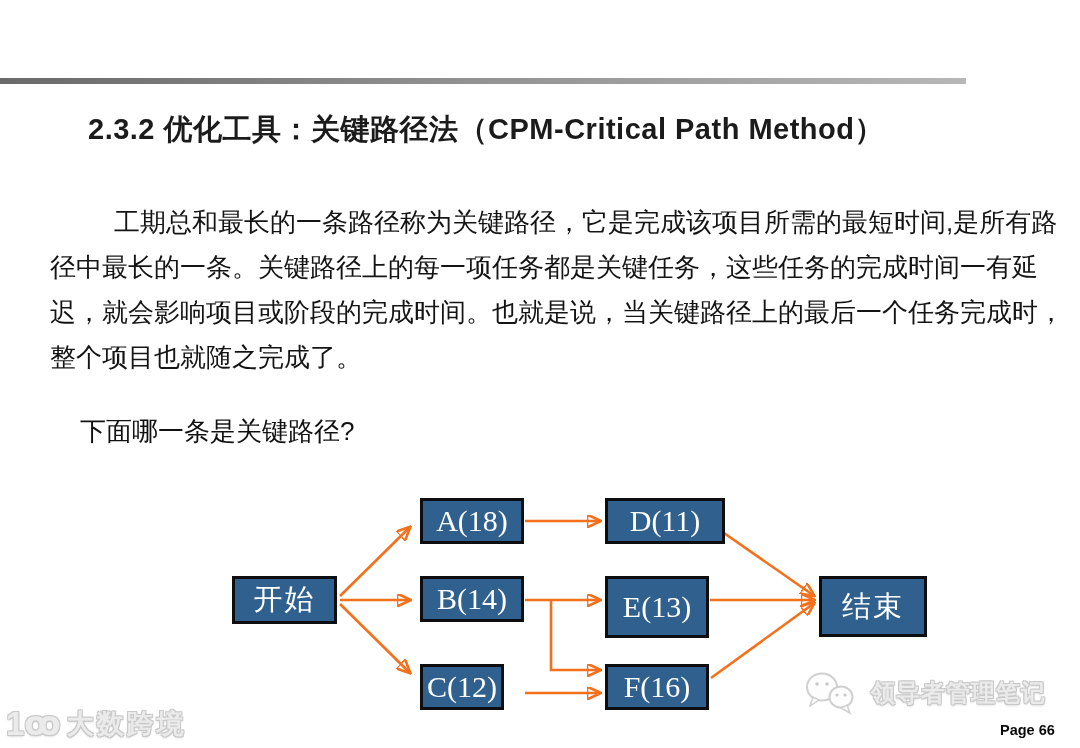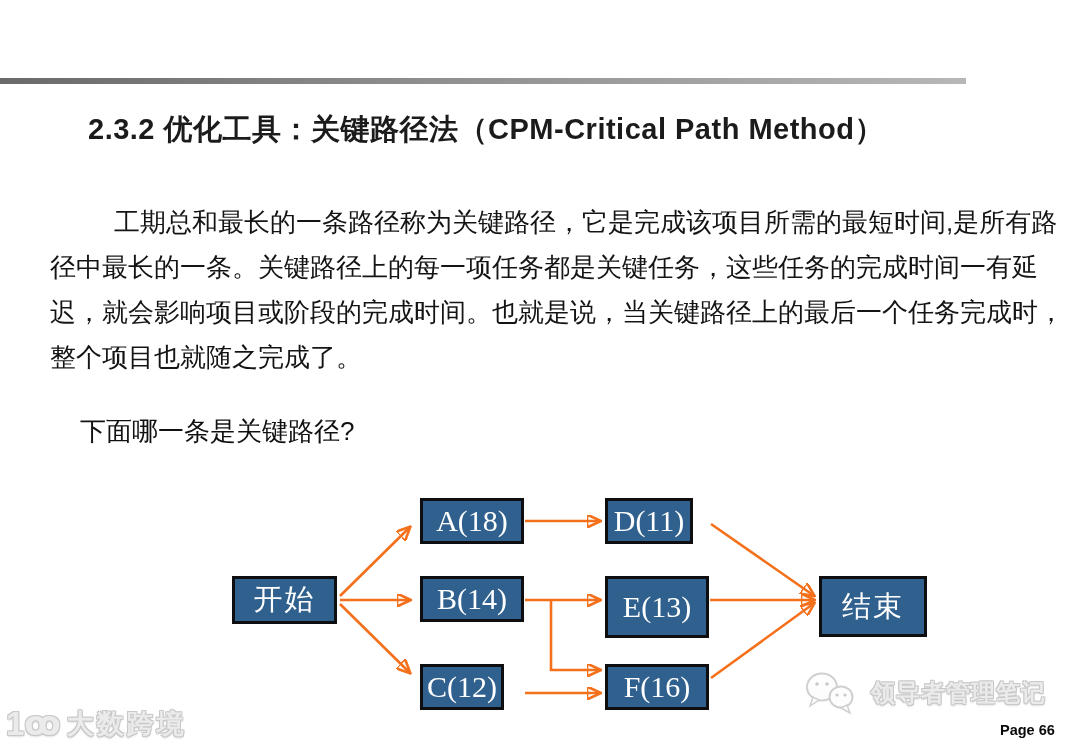--- a/index.html
+++ b/index.html
@@ -20,21 +20,21 @@
   #question{position:absolute;left:80px;top:414px;font-size:26px;color:#111;font-weight:500;white-space:nowrap;}
 
   .node{position:absolute;box-sizing:border-box;background:#30618E;border:3px solid #0e0e10;
         display:flex;align-items:center;justify-content:center;color:#ffffff;}
   .node-latin{font-family:"Liberation Serif","DejaVu Serif",serif;font-size:30px;}
   .node-cjk{font-family:"Liberation Sans","DejaVu Sans",sans-serif;font-size:29px;font-weight:500;letter-spacing:2px;}
   #node-start{left:232px;top:576px;width:105px;height:48px;}
   #node-A{left:420px;top:498px;width:104px;height:46px;text-align:right;}
   #node-B{left:420px;top:576px;width:104px;height:46px;}
   #node-C{left:420px;top:664px;width:84px;height:46px;}
-  #node-D{left:605px;top:498px;width:88px;height:46px;}
+  #node-D{left:605px;top:498px;width:120px;height:46px;}
   #node-E{left:605px;top:576px;width:104px;height:62px;}
   #node-F{left:605px;top:664px;width:104px;height:46px;}
   #node-end{left:819px;top:576px;width:108px;height:61px;}
 
   #arrows{position:absolute;left:0;top:0;pointer-events:none;}
   #arrows path{stroke:#F4701B;stroke-width:2.6;fill:none;}
 
   .watermark{position:absolute;display:flex;align-items:center;
              color:#ebebeb;
              text-shadow:-1px -1px 0 #c8c8c8,1px -1px 0 #c8c8c8,-1px 1px 0 #c8c8c8,1px 1px 0 #c8c8c8,0 2px 2px rgba(180,180,180,0.45);}

